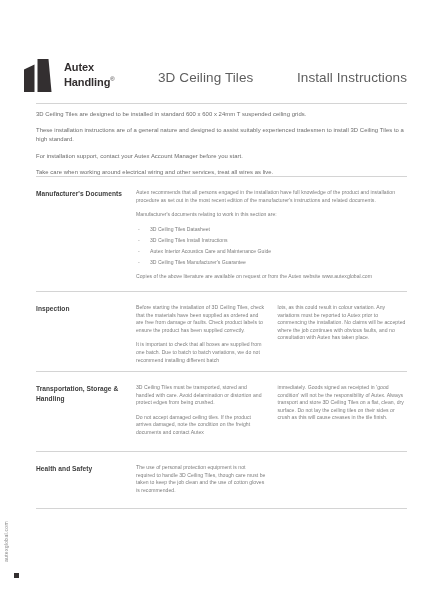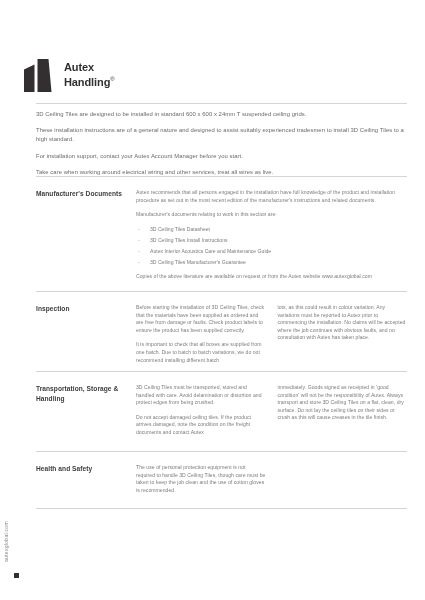--- a/index.html
+++ b/index.html
@@ -207,20 +207,22 @@
           <polygon points="0,10.5 10.5,5.5 10.5,33 0,33" fill="#332f30"></polygon>
           <polygon points="13.5,0 24.5,0 27.5,33 13.5,33" fill="#332f30"></polygon>
         </svg>
       </div>
       <div class="logo-word">
         <div>Autex</div>
         <div><span>Handling</span><span class="reg">®</span></div>
       </div>
     </div>
 
+    <div class="header-title doc">3D Ceiling Tiles</div>
+    <div class="header-title kind">Install Instructions</div>
   </div>
 
   <div class="rule header-rule"></div>
 
   <div class="intro">
     <p>3D Ceiling Tiles are designed to be installed in standard 600 x 600 x 24mm T suspended ceiling grids.</p>
     <p>These installation instructions are of a general nature and designed to assist suitably experienced tradesmen to install 3D Ceiling Tiles to a high standard.</p>
     <p>For installation support, contact your Autex Account Manager before you start.</p>
     <p>Take care when working around electrical wiring and other services, treat all wires as live.</p>
   </div>

